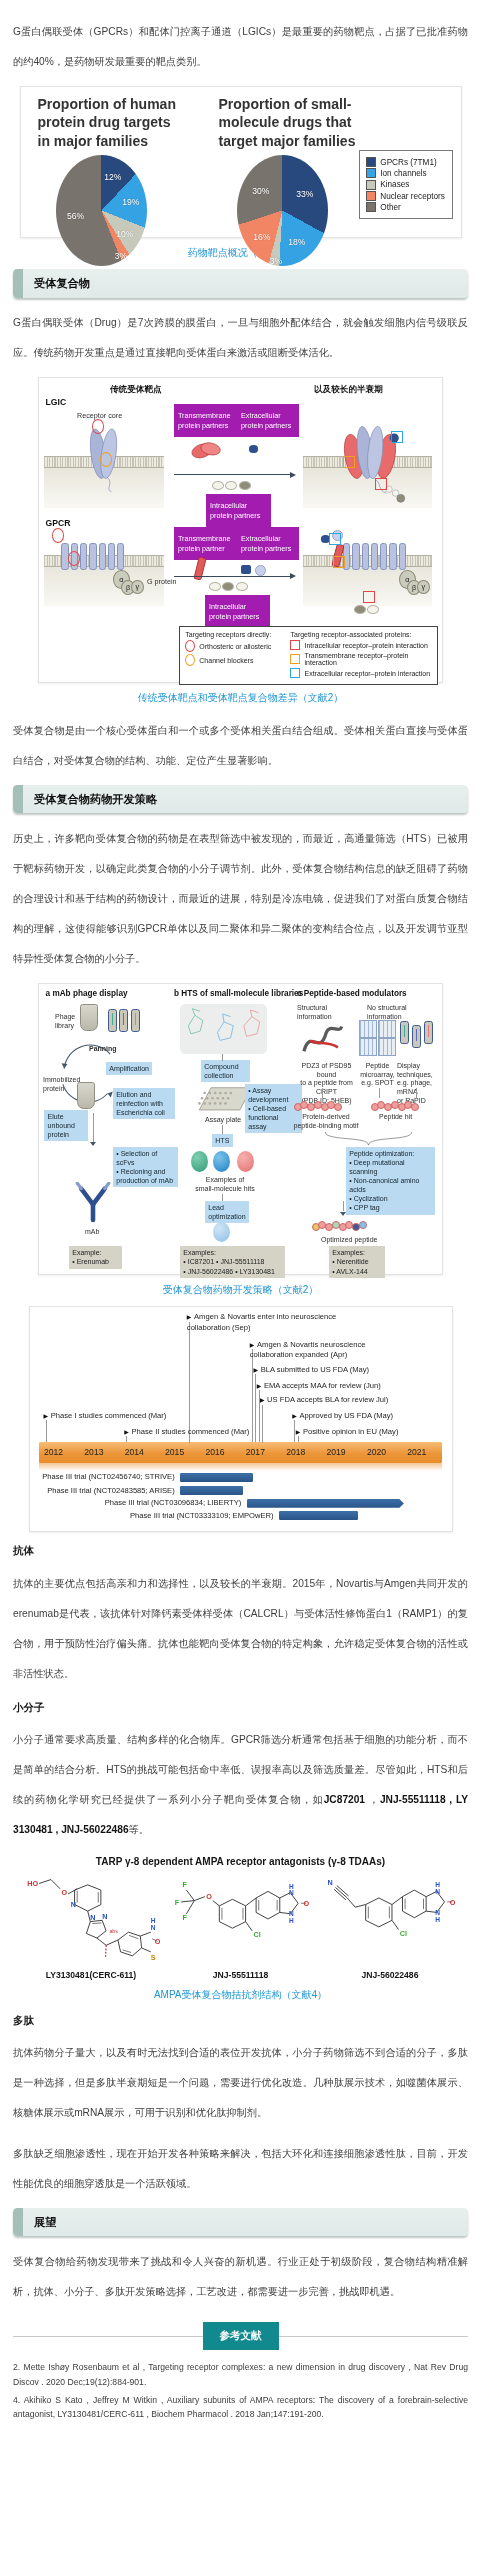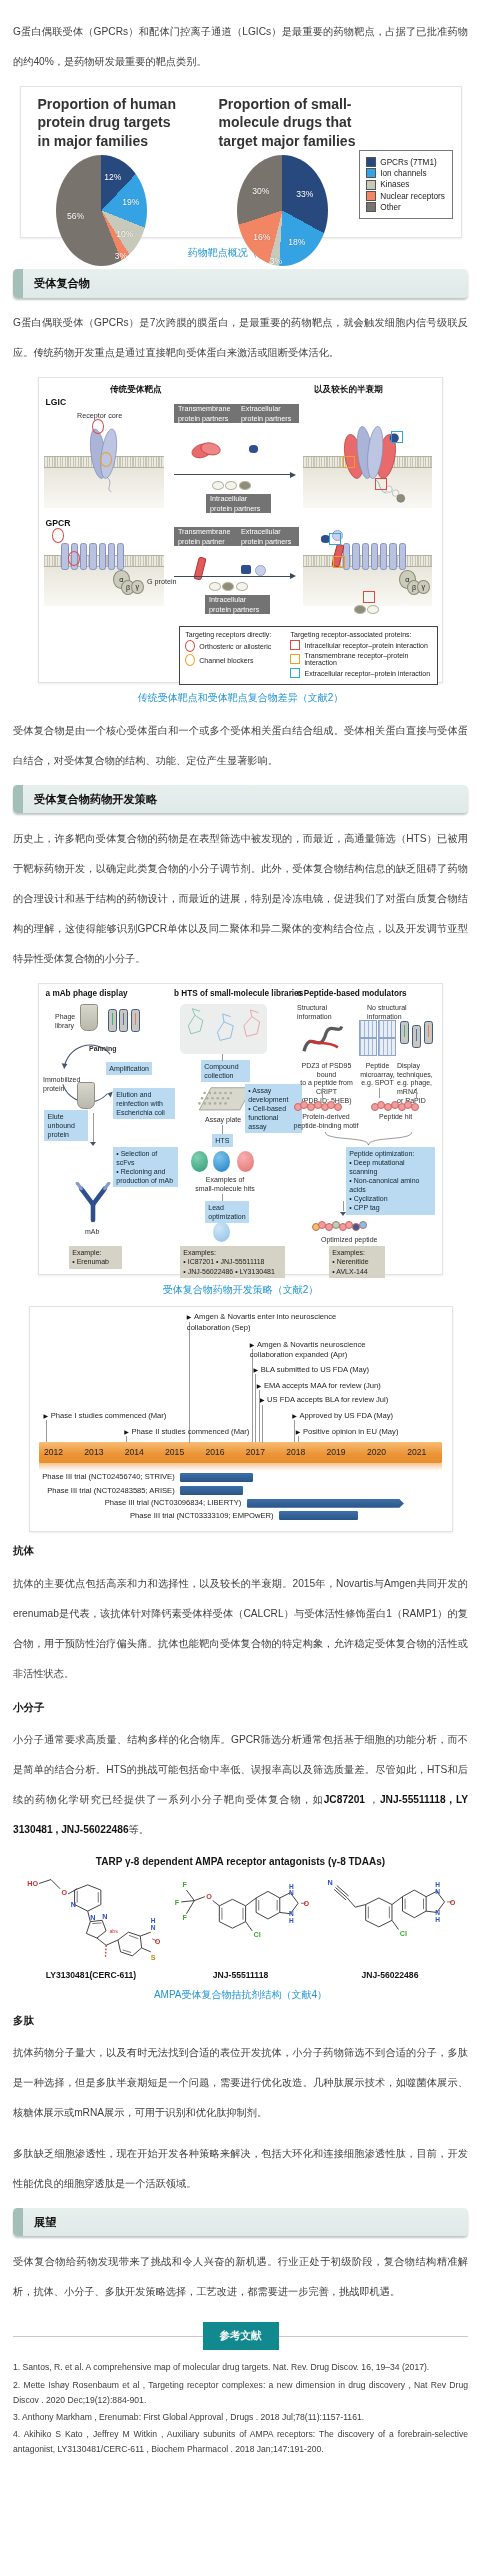--- a/index.html
+++ b/index.html
@@ -18,21 +18,21 @@
   .pieg .ptitle{font-size:14px;font-weight:bold;color:#333;line-height:1.3;width:142px;}
   .pie{position:relative;width:91px;height:111px;border-radius:50%;margin:5.3px 0 0 18.4px;}
   .pie .plabel{position:absolute;transform:translate(-50%,-50%);color:#fff;font-size:8.6px;text-shadow:0 0 1.3px rgba(0,0,0,.35);}
   .plegend{position:absolute;right:8px;top:63px;border:0.7px solid #777;background:#fff;padding:4.6px 6.6px;font-size:8.2px;color:#1a1a1a;}
   .plegend .lrow{display:flex;align-items:center;margin:1.3px 0;}
   .plegend .chip{width:8px;height:8px;border:0.7px solid #555;margin-right:4px;flex:none;}
   
   .fig1{width:403px;height:304px;font-size:7.2px;}
   .flabel{position:absolute;color:#2e2e2e;line-height:1.25;white-space:pre-line;}
   .f1t{position:absolute;font-weight:bold;font-size:8.6px;color:#111;}
-  .gbox{position:absolute;background:#737373;color:#fff;padding:0 4px;line-height:1.3;white-space:pre-line;}
+  .gbox{position:absolute;background:#a21caf;color:#fff;padding:7px 4px;line-height:1.3;white-space:pre-line;}
   .mem{position:absolute;height:10px;background:repeating-linear-gradient(90deg,#c6c4b4 0 1.3px,#eceade 1.3px 2.6px);border-top:0.7px solid #b2b0a0;border-bottom:0.7px solid #b2b0a0;}
   .panelbg{position:absolute;background:linear-gradient(#e7e5da,#f9f8f3);}
   .arrowln{position:absolute;border-top:1.3px solid #3a4a5a;}
   .ah{position:absolute;width:0;height:0;border-left:6px solid #3a4a5a;border-top:3.3px solid transparent;border-bottom:3.3px solid transparent;}
   .tmset{position:absolute;display:flex;gap:2px;}
   .tm{width:5.3px;height:25px;background:#b9c3e0;border:0.7px solid #8593c2;border-radius:2.6px;}
   .rod{position:absolute;width:6px;height:21px;background:#e25b5b;border:0.7px solid #b23636;border-radius:2.6px;transform:rotate(14deg);}
   .osq{position:absolute;width:10px;height:10px;border:1.3px solid;}
   .ocirc{position:absolute;width:10px;height:12.5px;border:1.3px solid;border-radius:50%;}
   .gpe{position:absolute;background:#ccccbc;border:0.7px solid #8a8a78;border-radius:50%;color:#222;text-align:center;}
@@ -132,21 +132,21 @@
         <div class="lrow">
           <span class="chip" style="background: rgb(121, 115, 110);"></span>
           <span>Other</span>
         </div>
       </div>
   </div>
   <div class="caption">药物靶点概况（文献1）</div>
 
   <div class="sec">受体复合物</div>
 
-  <p class="para">G蛋白偶联受体（GPCRs）是7次跨膜的膜蛋白，是最重要的药物靶点，就会触发细胞内信号级联反应。传统药物开发重点是通过直接靶向受体蛋白来激活或阻断受体活化。</p>
+  <p class="para">G蛋白偶联受体（Drug）是7次跨膜的膜蛋白，一旦与细胞外配体结合，就会触发细胞内信号级联反应。传统药物开发重点是通过直接靶向受体蛋白来激活或阻断受体活化。</p>
 
   <div class="fig fig1">
     <div class="f1t" style="left:71px;top:5.3px;">传统受体靶点</div>
     <div class="f1t" style="left:275px;top:5.3px;">以及较长的半衰期</div>
     <div class="f1t" style="left:6.6px;top:18.4px;">LGIC</div>
     <div class="flabel" style="left:38px;top:33px;">Receptor core</div>
 
     <div class="panelbg" style="left:5.3px;top:88px;width:120px;height:42px;"></div>
     <div class="mem" style="left:5.3px;top:78px;width:120px;"></div>
     <svg style="position:absolute;left:46px;top:43px;" width="37" height="72" viewBox="0 0 56 110">
@@ -592,20 +592,18 @@
 
   <div class="sec">展望</div>
   <p class="para">受体复合物给药物发现带来了挑战和令人兴奋的新机遇。行业正处于初级阶段，复合物结构精准解析，抗体、小分子、多肽开发策略选择，工艺改进，都需要进一步完善，挑战即机遇。</p>
 
   <div class="refwrap">
     <div class="refline"></div>
     <button class="refbtn">参考文献</button>
   </div>
 
   <div class="refs">
-    <div class="ref">1. Santos, R. et al. A comprehensive map of molecular drug targets. Nat. Rev. Drug Discov. 16, 19–34 (2017).</div>
     <div class="ref">2. Mette Ishøy Rosenbaum et al , Targeting receptor complexes: a new dimension in drug discovery , Nat Rev Drug Discov . 2020 Dec;19(12):884-901.</div>
-    <div class="ref">3. Anthony Markham , Erenumab: First Global Approval , Drugs . 2018 Jul;78(11):1157-1161.</div>
     <div class="ref">4. Akihiko S Kato , Jeffrey M Witkin , Auxiliary subunits of AMPA receptors: The discovery of a forebrain-selective antagonist, LY3130481/CERC-611 , Biochem Pharmacol . 2018 Jan;147:191-200.</div>
   </div>
 
 </div>
 
 
 </body></html>

